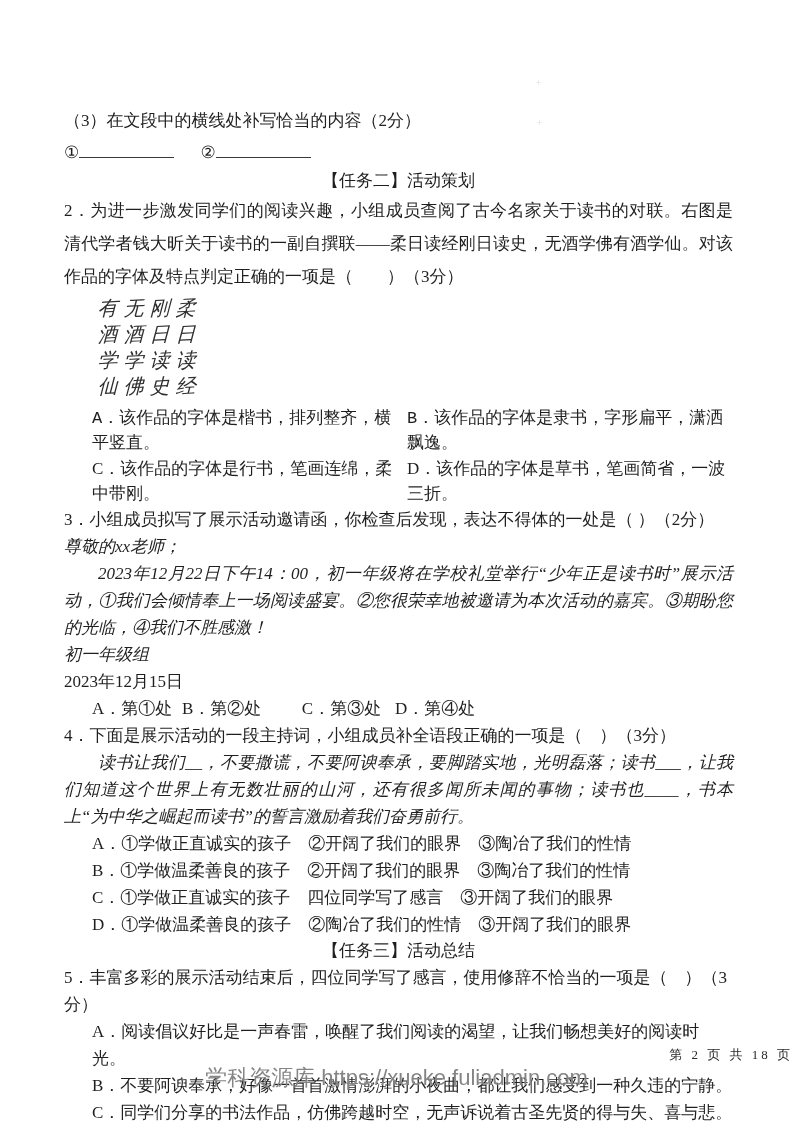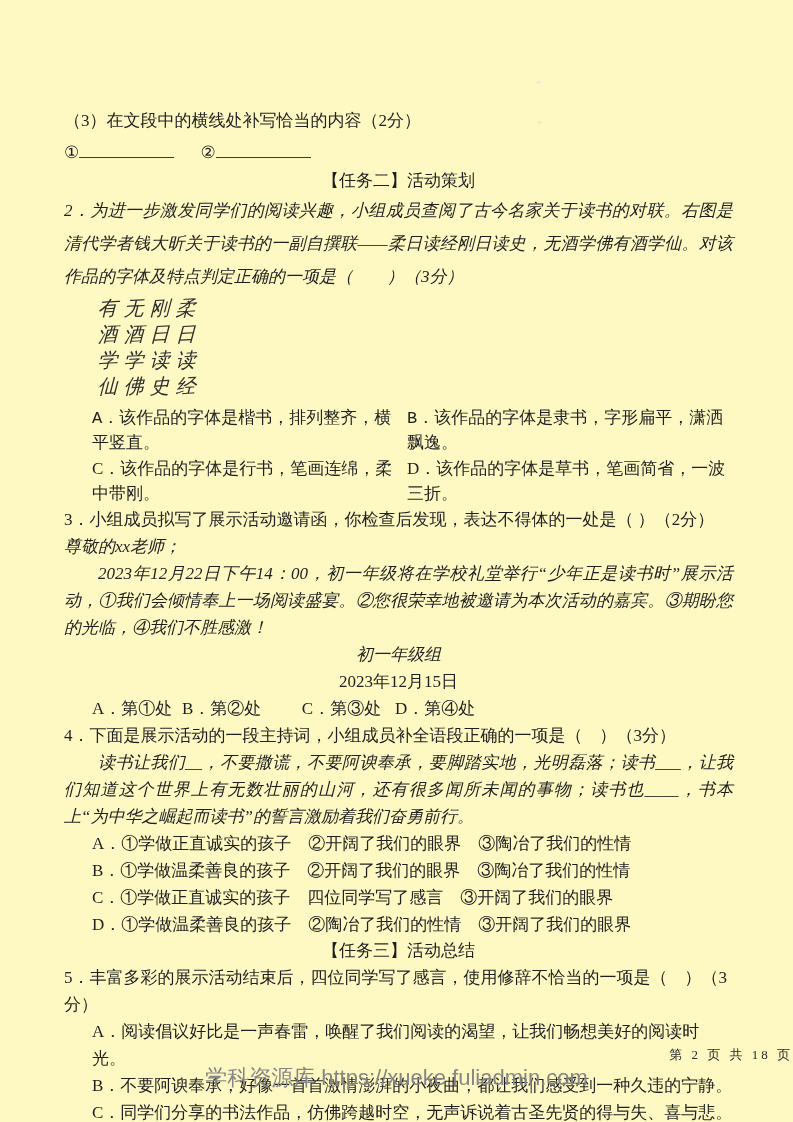--- a/index.html
+++ b/index.html
@@ -1,39 +1,39 @@
 <!DOCTYPE html>
 <html><head>
 <meta charset="utf-8">
 <style>
   html,body{margin:0;padding:0;background:#e8e8e8;}
   .page{
     position:relative;
     width:793px;height:1122px;
     margin:0 auto;
-    background:#fef9c3;
+    background:#ffffff;
     font-family:"Liberation Serif", serif;
     color:#1f1f1f;
     overflow:hidden;
   }
   .content{position:absolute;left:64px;right:60px;top:104px;font-size:17px;}
   p{margin:0;}
   .line{line-height:33px;}
   .lh28{line-height:27px;}
   .blanks{line-height:31px;}
   .blankline{
     display:inline-block;width:95px;height:17px;
     border-bottom:1.4px solid #3a3a3a;vertical-align:baseline;
   }
   .blank2{margin-left:22px;}
   .sec{font-size:17px;font-weight:normal;text-align:center;line-height:26px;margin:0;}
-  .j{text-align:justify;font-style:italic;}
+  .j{text-align:justify;}
   .indent{text-indent:2em;}
   .kai{font-style:italic;}
-  .right{text-align:center;}
+  .right{text-align:left;}
   
   .couplet{margin-left:33px;padding-top:2px;height:104px;}
   .couplet-row{line-height:26px;height:26px;}
   .couplet-row span{
     display:inline-block;width:21px;margin-right:5px;text-align:center;
     font-size:20px;font-style:italic;color:#2e2e2e;transform:rotate(-3deg) skewX(-4deg);
   }
   
   .optrow2{display:flex;line-height:25px;}
   .optrow2 .optcell:first-child{width:315px;flex:none;}

